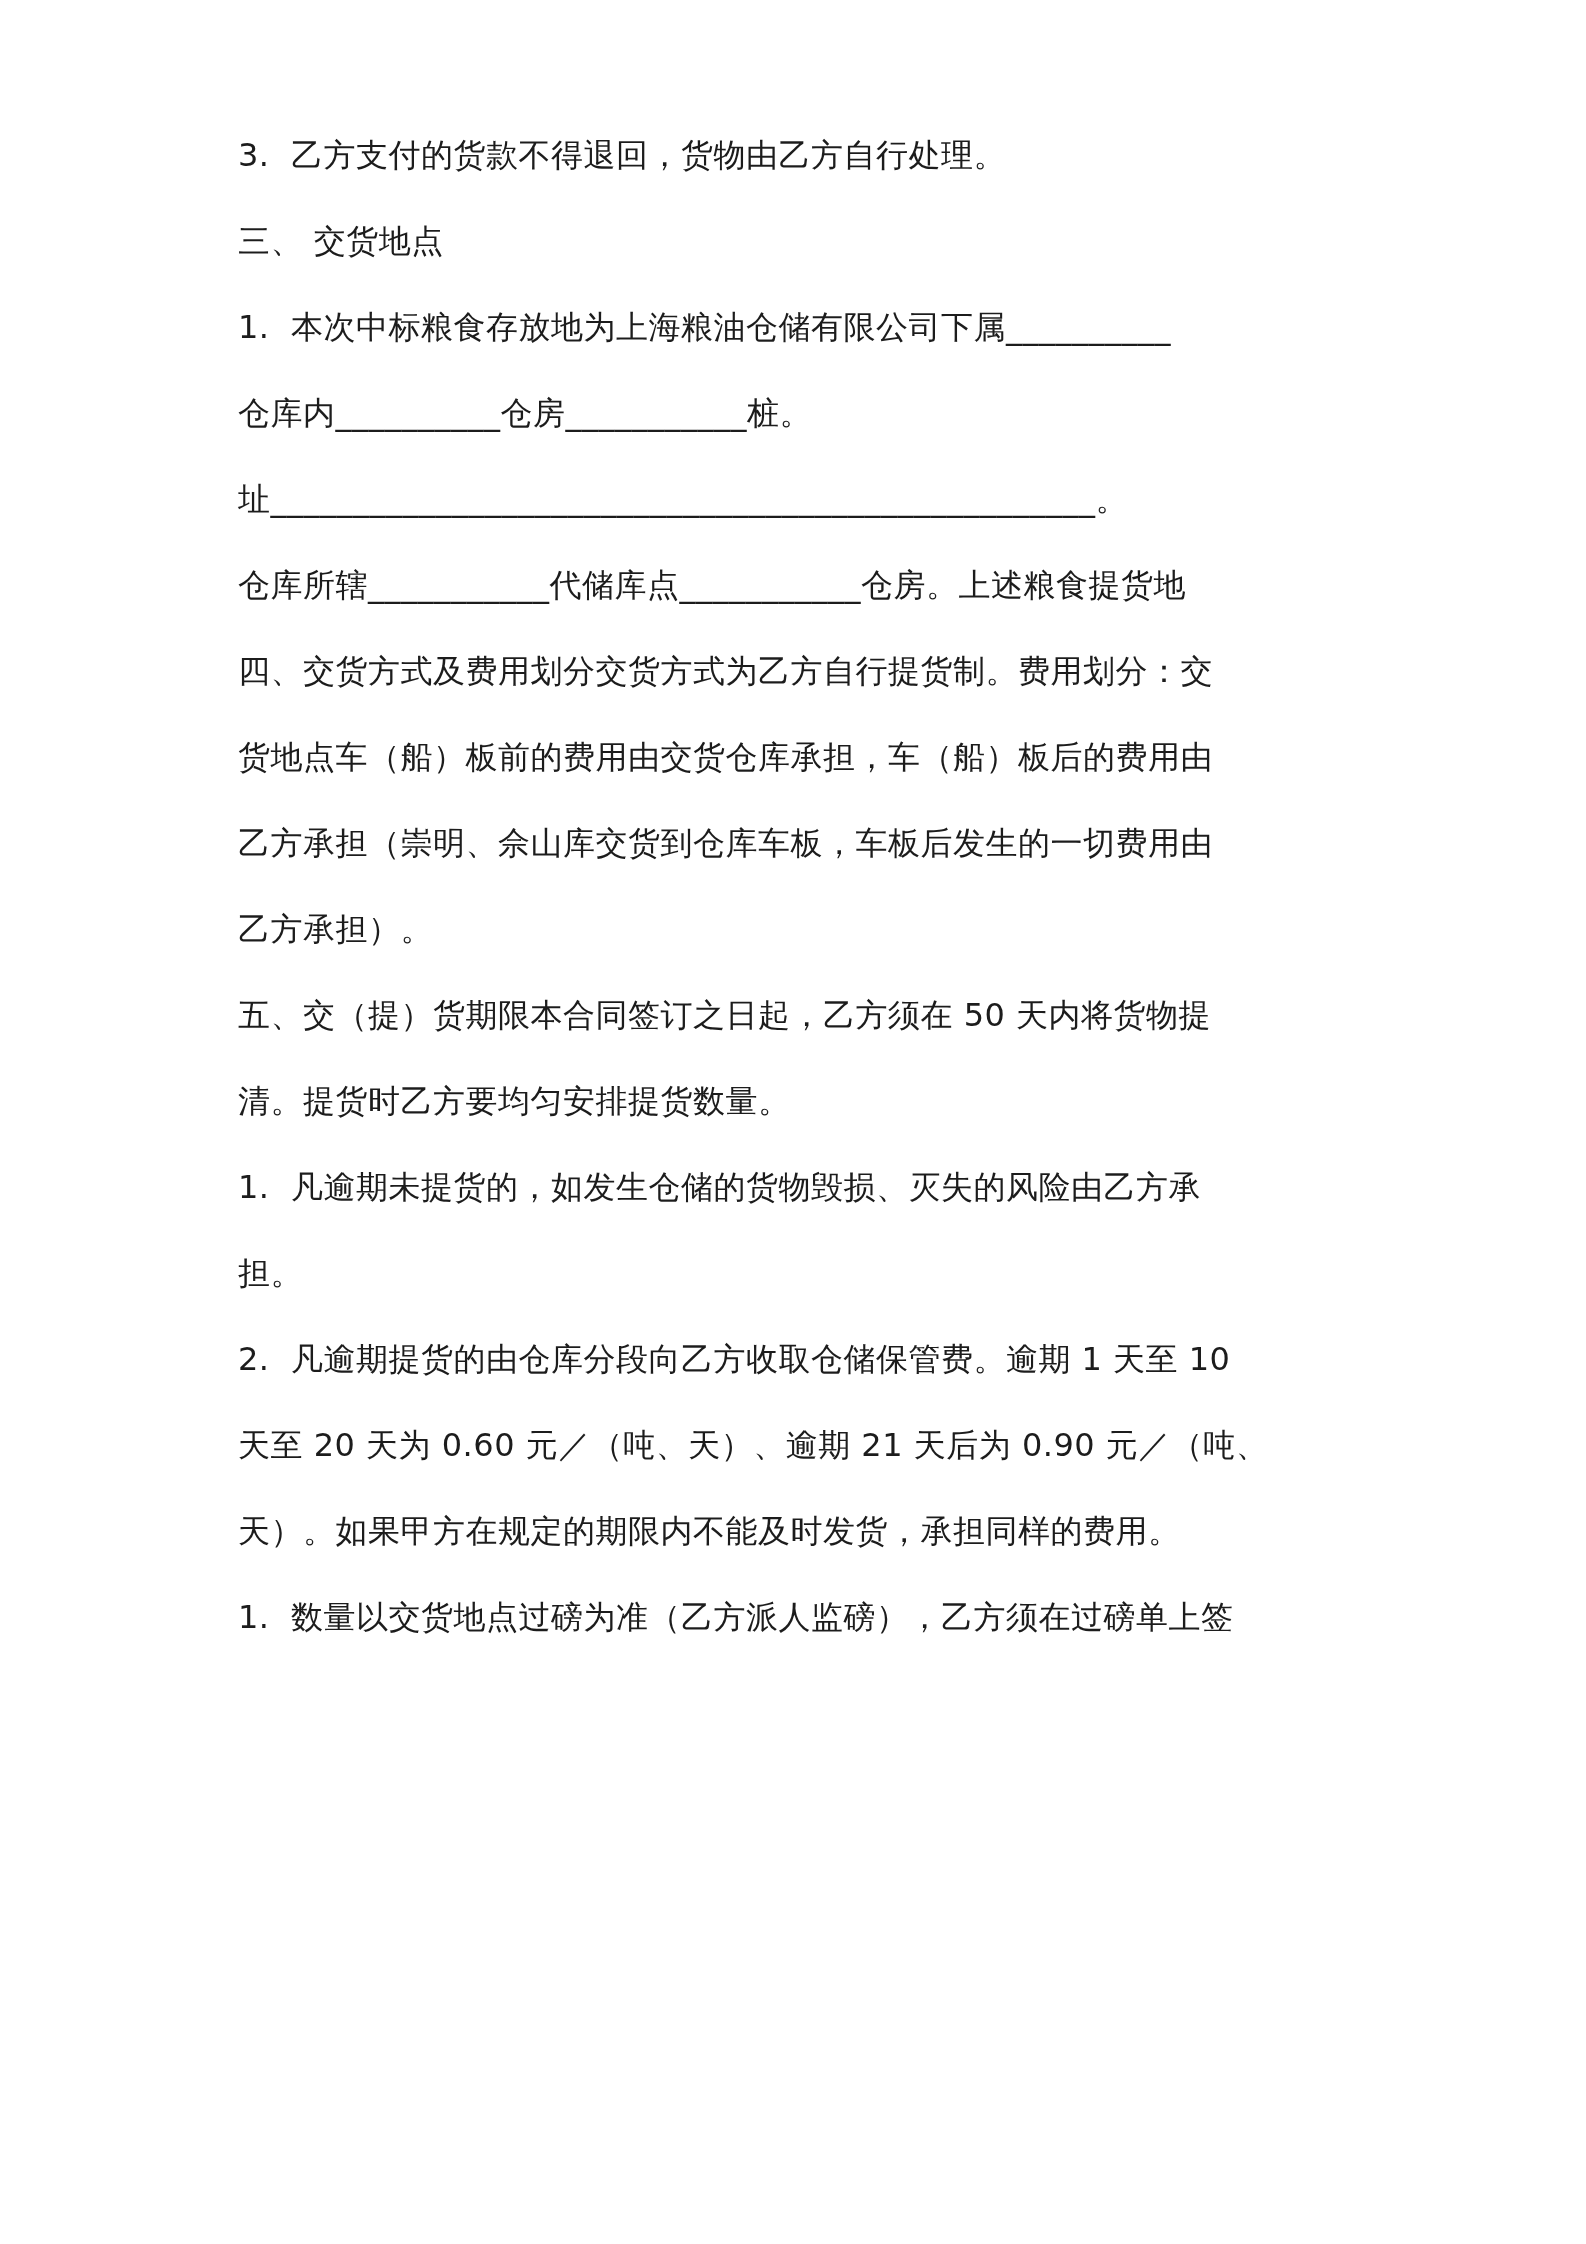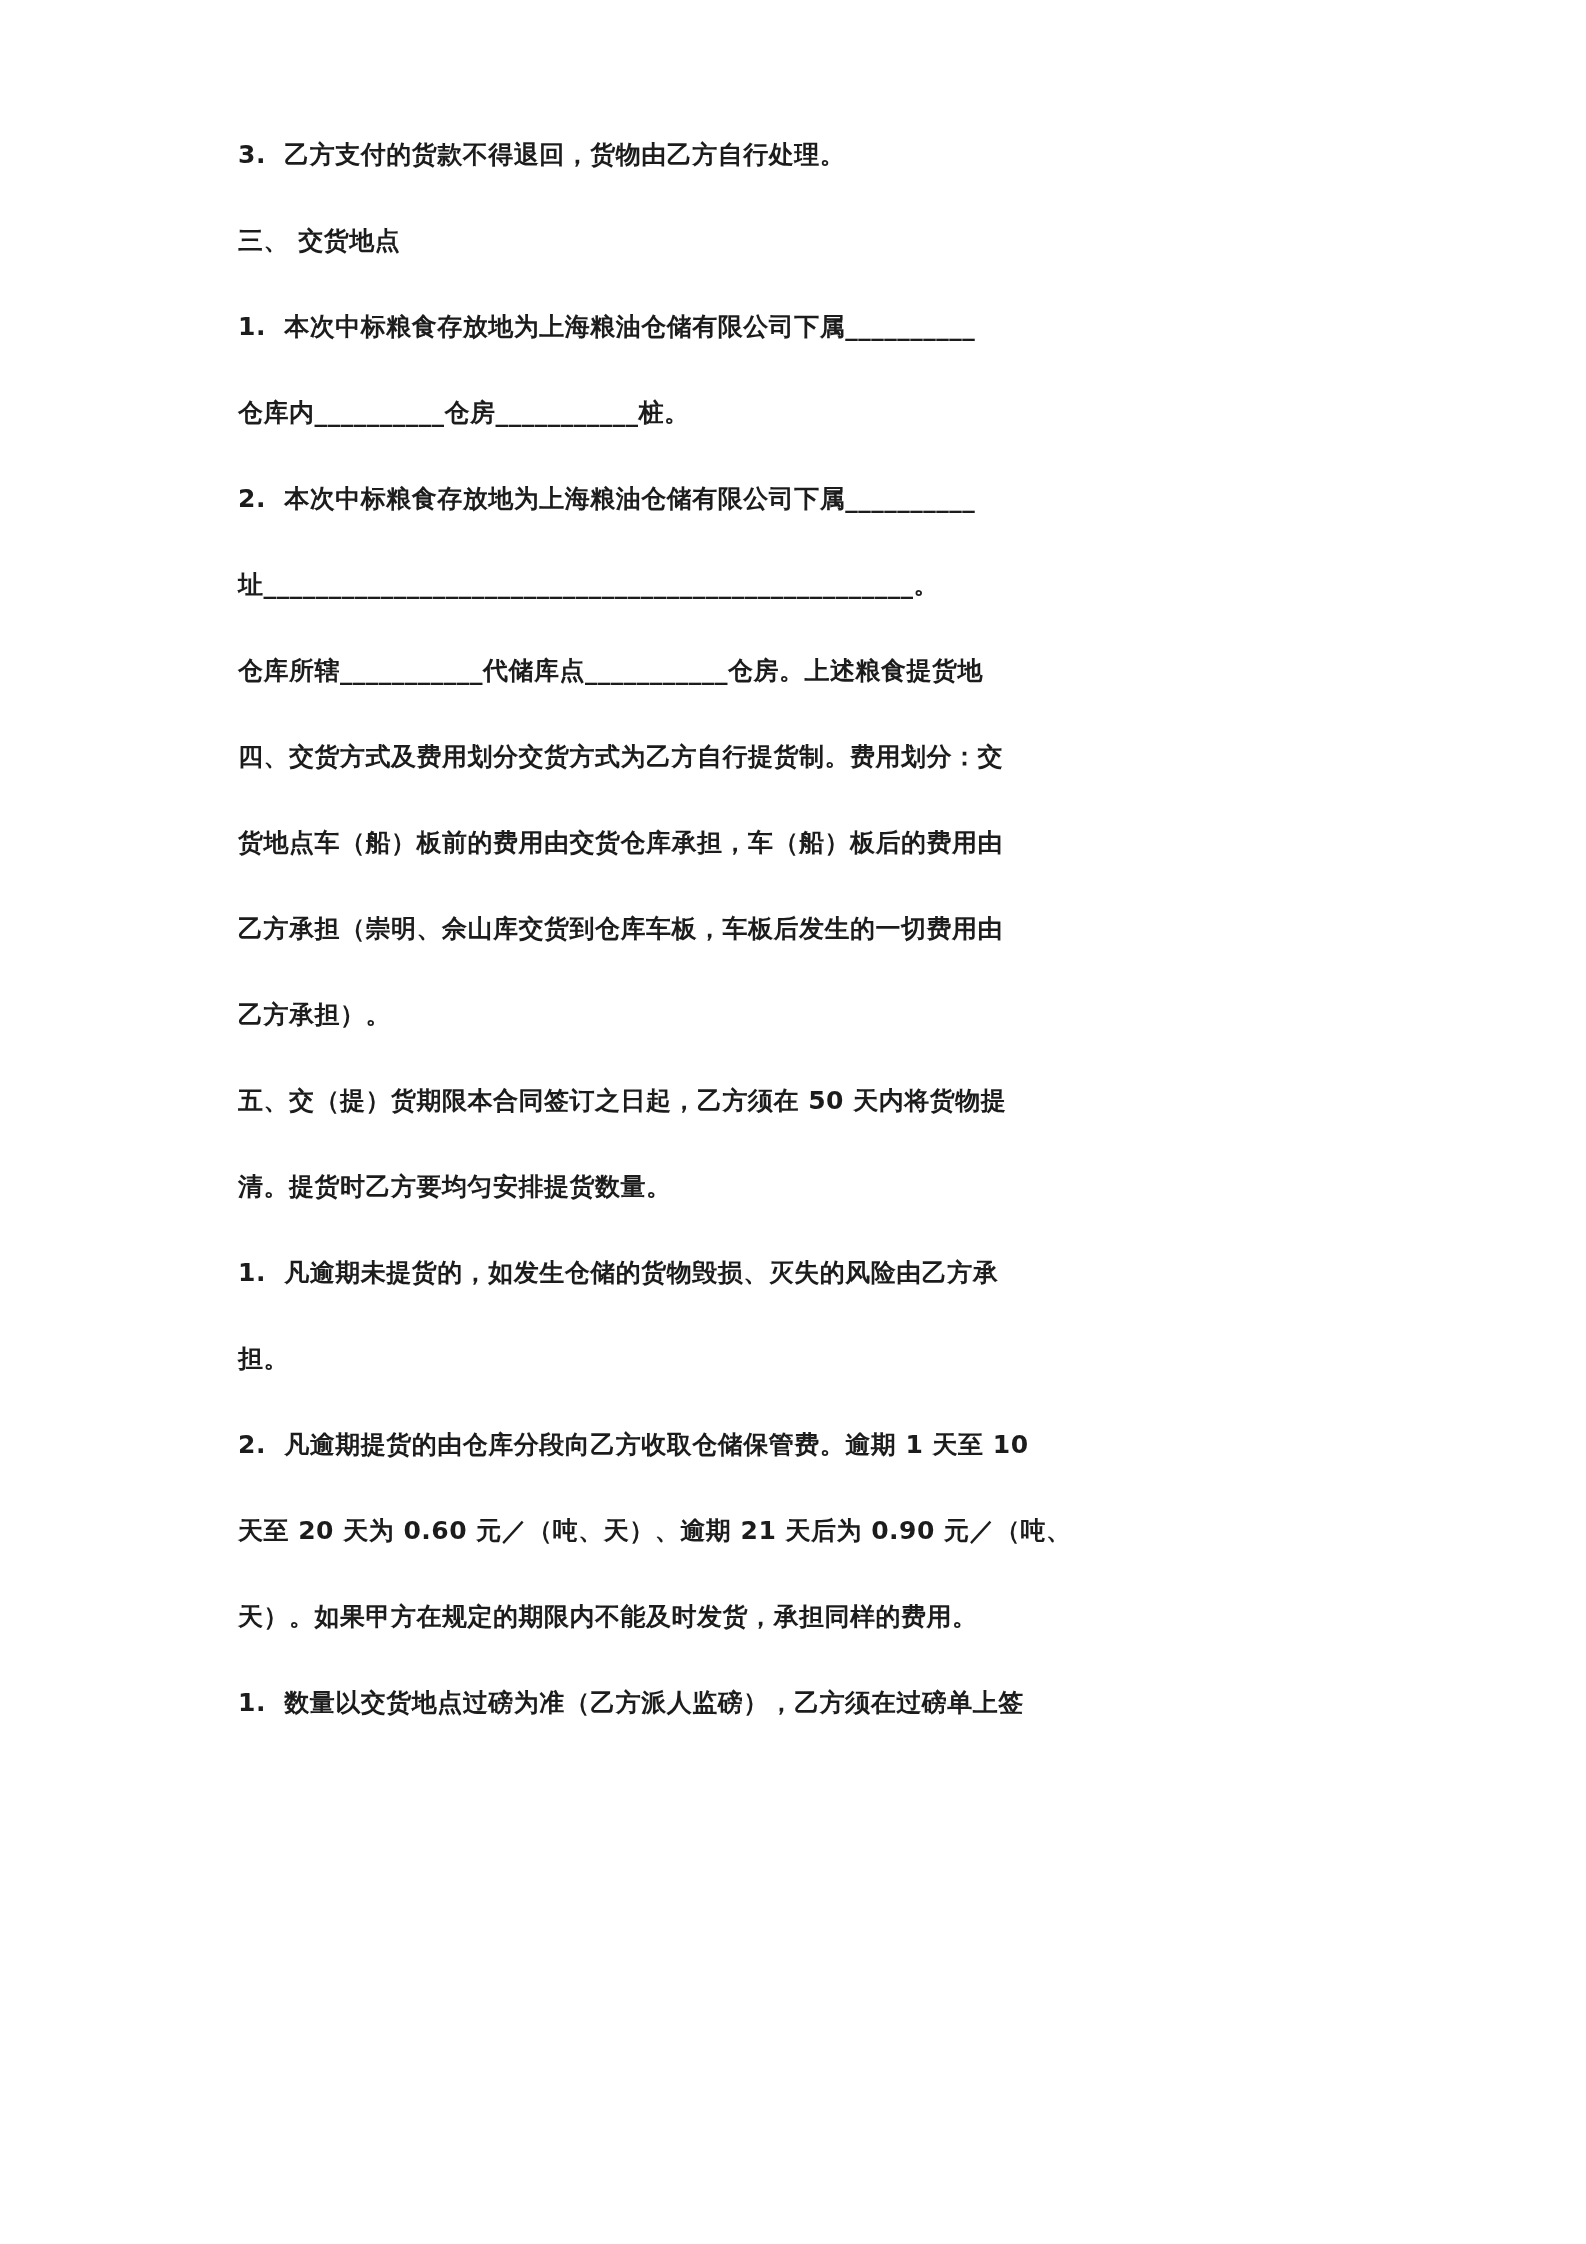--- a/index.html
+++ b/index.html
@@ -17,37 +17,36 @@
   }
   .content {
     position: absolute;
     left: 238px;
     top: 112px;
     width: 1122px;
   }
   .line {
     height: 86px;
     line-height: 86px;
-    font-size: 25px;
-    font-weight: 700;
+    font-size: 32px;
+    font-weight: 400;
     color: var(--text-color, #1c1c1c);
     white-space: pre;
     letter-spacing: 0.5px;
   }
 </style>
 </head>
 <body>
 
 <div class="page">
   <div class="content">
     <div class="line">3.  乙方支付的货款不得退回，货物由乙方自行处理。</div>
     <div class="line">三、 交货地点</div>
     <div class="line">1.  本次中标粮食存放地为上海粮油仓储有限公司下属__________</div>
     <div class="line">仓库内__________仓房___________桩。</div>
-    <div class="line">2.  本次中标粮食存放地为上海粮油仓储有限公司下属__________</div>
     <div class="line">址__________________________________________________。</div>
     <div class="line">仓库所辖___________代储库点___________仓房。上述粮食提货地</div>
     <div class="line">四、交货方式及费用划分交货方式为乙方自行提货制。费用划分：交</div>
     <div class="line">货地点车（船）板前的费用由交货仓库承担，车（船）板后的费用由</div>
     <div class="line">乙方承担（崇明、佘山库交货到仓库车板，车板后发生的一切费用由</div>
     <div class="line">乙方承担）。</div>
     <div class="line">五、交（提）货期限本合同签订之日起，乙方须在 50 天内将货物提</div>
     <div class="line">清。提货时乙方要均匀安排提货数量。</div>
     <div class="line">1.  凡逾期未提货的，如发生仓储的货物毁损、灭失的风险由乙方承</div>
     <div class="line">担。</div>

